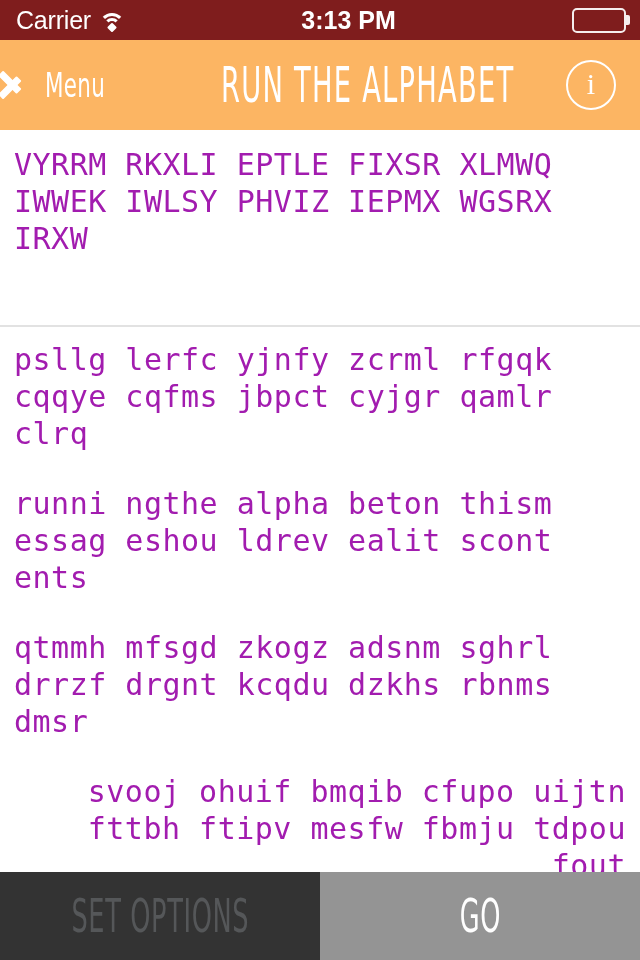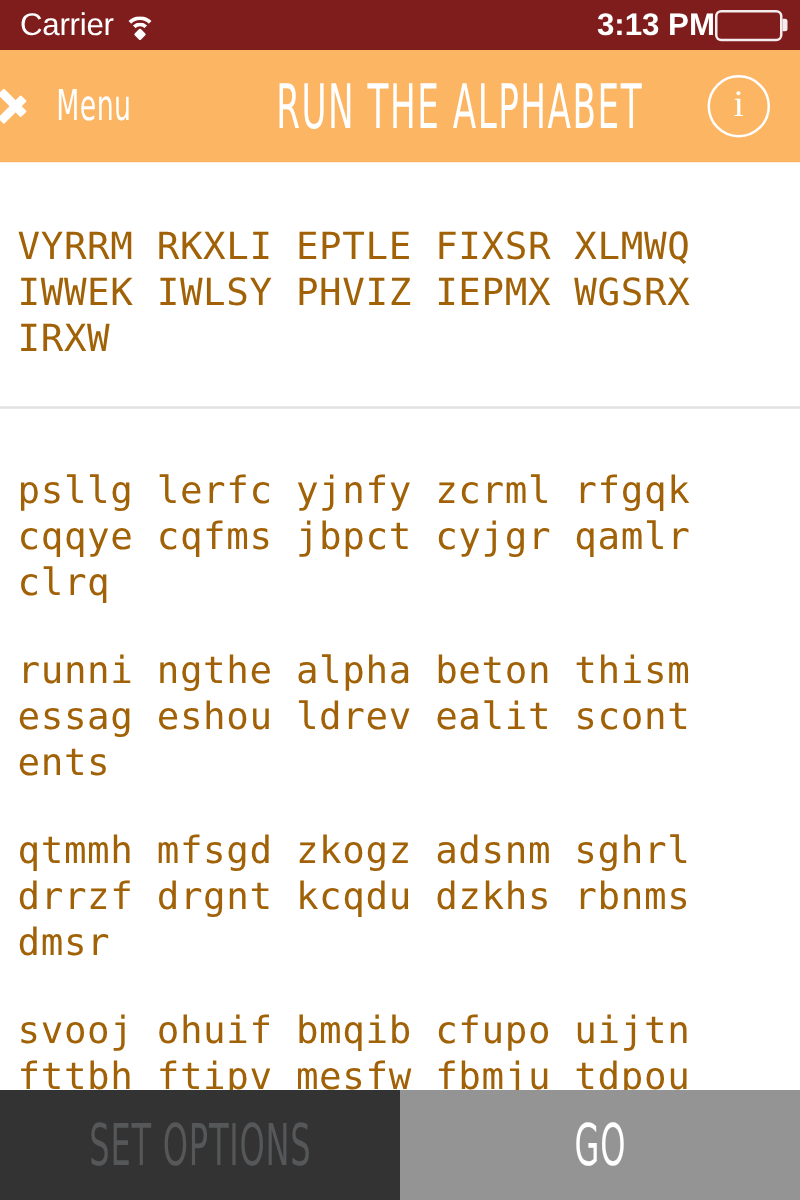--- a/index.html
+++ b/index.html
@@ -25,21 +25,21 @@
     border:3px solid #fff; border-bottom-color:transparent;
     border-left-color:transparent; border-right-color:transparent;
     border-radius:50%;
   }
   .wifi-icon i.a { width:26px; height:26px; top:2px; }
   .wifi-icon i.b { width:16px; height:16px; top:7px; }
   .wifi-icon .dot {
     position:absolute; left:50%; top:13px; transform:translateX(-50%) rotate(45deg);
     width:7px; height:7px; background:#fff; border-radius:1px;
   }
-  .sb-center { flex:1 1 auto; text-align:right; }
+  .sb-center { flex:1 1 auto; text-align:center; }
   .sb-time { color:#fff; font-size:25px; font-weight:bold; letter-spacing:0px; }
   .sb-right { flex:0 0 auto; padding-right:14px; display:flex; align-items:center; }
   .battery {
     position:relative; width:54px; height:25px;
     border:2px solid rgba(255,255,255,0.92); border-radius:5px;
     padding:2px;
   }
   .battery .fill { width:100%; height:100%; background:#ffffff; border-radius:2px; }
   .battery .cap {
     position:absolute; right:-6px; top:50%; transform:translateY(-50%);
@@ -100,30 +100,29 @@
   }
   .cipher-box {
     padding:16px 14px 0 14px;
     height:195px;
     overflow:hidden;
   }
   .mono {
     font-family:"DejaVu Sans Mono","Liberation Mono", monospace;
     font-size:30px;
     line-height:37px;
-    color:#a16207;
+    color:#a21caf;
     letter-spacing:0.5px;
     word-break:break-word;
     white-space:pre-wrap;
-    margin-top:33px;
   }
   .divider { height:2px; background:#e2e2e2; width:100%; }
   .plain-box { padding:14px 14px 0 14px; }
   .plain-para { margin-bottom:33px; }
-  .plain-para:last-child { margin-bottom:0; }
+  .plain-para:last-child { margin-bottom:0;text-align:right; }
 
   
   .toolbar {
     position:absolute; left:0; bottom:0; width:640px; height:88px;
     display:flex;
     border-radius:16px;
   }
   .tb-btn {
     display:flex; align-items:center; justify-content:center;
     cursor:pointer; height:100%;

